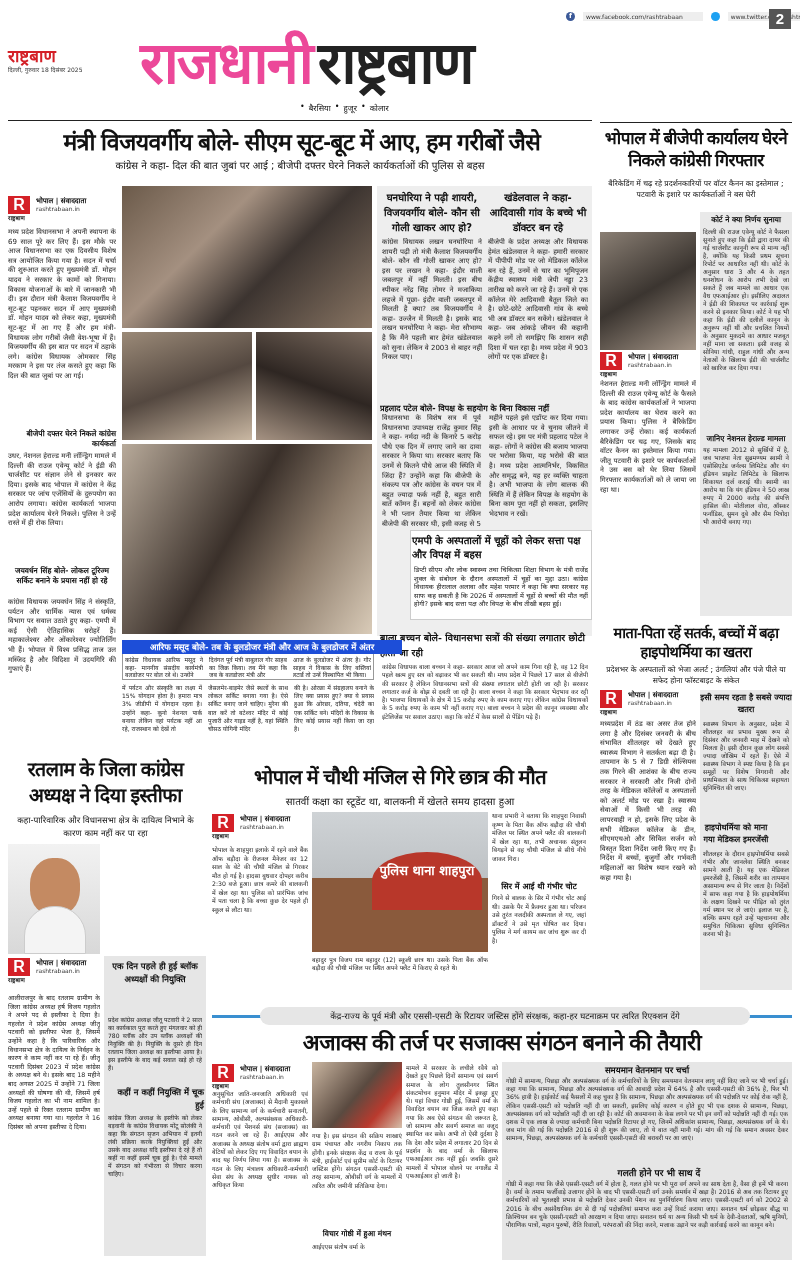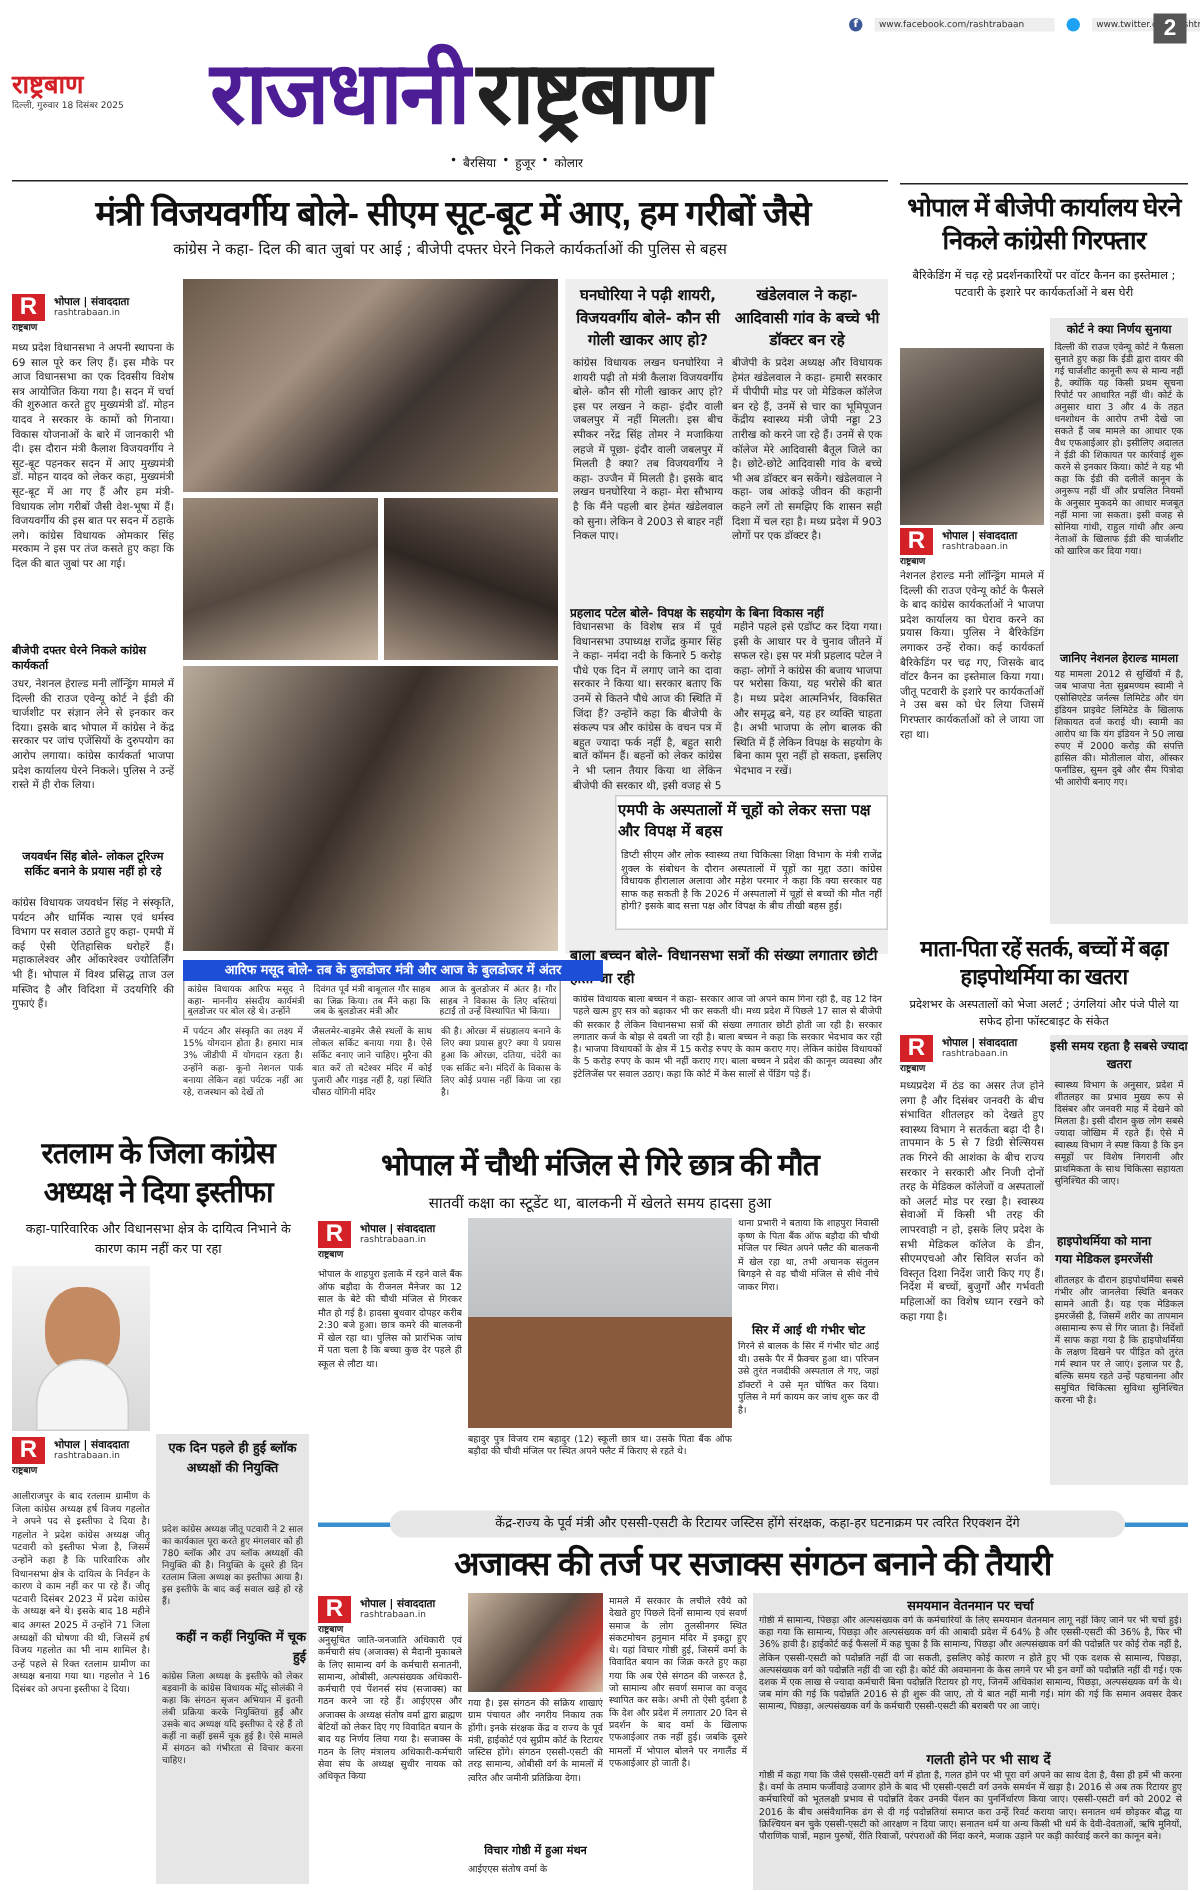--- a/index.html
+++ b/index.html
@@ -25,21 +25,21 @@
   <span style="background:#eee;padding:1px 20px 1px 3px">www.facebook.com/rashtrabaan</span>
   <span style="display:inline-block;width:9px;height:9px;border-radius:50%;background:#1da1f2"></span>
   <span style="background:#eee;padding:1px 20px 1px 3px">www.twitter.com/rashtrabaan</span>
 </div>
 <div class="abs" style="left:769px;top:9px;width:22px;height:20px;background:#555;color:#fff;font-weight:bold;font-size:15px;text-align:center;line-height:20px;font-family:'Liberation Sans',sans-serif">2</div>
 
 <div class="abs" style="left:8px;top:44px;color:#d42027;font-weight:bold;font-size:17px;font-family:'Liberation Sans',sans-serif">राष्ट्रबाण</div>
 <div class="abs" style="left:8px;top:66px;font-size:6px;color:#333">दिल्ली, गुरुवार 18 दिसंबर 2025</div>
 
 <div class="abs" style="left:140px;top:30px;display:flex;align-items:baseline;font-family:'Liberation Sans',sans-serif;font-weight:bold;font-size:58px;line-height:66px;letter-spacing:-2px">
-  <span style="color:#4c1d95">राजधानी</span>
+  <span style="color:#ec4899">राजधानी</span>
   <span style="color:#222;margin-left:6px">राष्ट्रबाण</span>
 </div>
 <div class="abs" style="left:300px;top:102px;font-size:8px;display:flex;gap:4px">
   <span>•</span>
     <span>बैरसिया</span>
   <span>•</span>
     <span>हुजूर</span>
   <span>•</span>
     <span>कोलार</span>
 </div>
@@ -53,21 +53,21 @@
   <div>
       <div class="rbox">R</div>
       <div class="rname">राष्ट्रबाण</div>
     </div>
   <div>
       <div class="byline"><span>भोपाल</span> | <span>संवाददाता</span></div>
       <div class="byweb">rashtrabaan.in</div>
     </div>
 </div>
 <div class="abs txt" style="left:8px;top:228px;width:108px;height:198px">मध्य प्रदेश विधानसभा ने अपनी स्थापना के 69 साल पूरे कर लिए हैं। इस मौके पर आज विधानसभा का एक दिवसीय विशेष सत्र आयोजित किया गया है। सदन में चर्चा की शुरुआत करते हुए मुख्यमंत्री डॉ. मोहन यादव ने सरकार के कामों को गिनाया। विकास योजनाओं के बारे में जानकारी भी दी। इस दौरान मंत्री कैलाश विजयवर्गीय ने सूट-बूट पहनकर सदन में आए मुख्यमंत्री डॉ. मोहन यादव को लेकर कहा, मुख्यमंत्री सूट-बूट में आ गए हैं और हम मंत्री-विधायक लोग गरीबों जैसी वेश-भूषा में हैं। विजयवर्गीय की इस बात पर सदन में ठहाके लगे। कांग्रेस विधायक ओमकार सिंह मरकाम ने इस पर तंज कसते हुए कहा कि दिल की बात जुबां पर आ गई।</div>
-<div class="abs" style="left:8px;top:428px;width:108px;font-size:7.5px;font-weight:bold;text-align:left">बीजेपी दफ्तर घेरने निकले कांग्रेस कार्यकर्ता</div>
+<div class="abs" style="left:8px;top:428px;width:108px;font-size:7.5px;font-weight:bold;text-align:right">बीजेपी दफ्तर घेरने निकले कांग्रेस कार्यकर्ता</div>
 <div class="abs txt" style="left:8px;top:452px;width:108px;height:110px">उधर, नेशनल हेराल्ड मनी लॉन्ड्रिंग मामले में दिल्ली की राउज एवेन्यू कोर्ट ने ईडी की चार्जशीट पर संज्ञान लेने से इनकार कर दिया। इसके बाद भोपाल में कांग्रेस ने केंद्र सरकार पर जांच एजेंसियों के दुरुपयोग का आरोप लगाया। कांग्रेस कार्यकर्ता भाजपा प्रदेश कार्यालय घेरने निकले। पुलिस ने उन्हें रास्ते में ही रोक लिया।</div>
 <div class="abs" style="left:8px;top:566px;width:108px;font-size:7.5px;font-weight:bold;text-align:center;line-height:10px">जयवर्धन सिंह बोले- लोकल टूरिज्म सर्किट बनाने के प्रयास नहीं हो रहे</div>
 <div class="abs txt" style="left:8px;top:598px;width:108px;height:150px">कांग्रेस विधायक जयवर्धन सिंह ने संस्कृति, पर्यटन और धार्मिक न्यास एवं धर्मस्व विभाग पर सवाल उठाते हुए कहा- एमपी में कई ऐसी ऐतिहासिक धरोहरें हैं। महाकालेश्वर और ओंकारेश्वर ज्योतिर्लिंग भी हैं। भोपाल में विश्व प्रसिद्ध ताज उल मस्जिद है और विदिशा में उदयगिरि की गुफाएं हैं।</div>
 
 <div class="abs photo" style="left:122px;top:186px;width:250px;height:142px"></div>
 <div class="abs photo" style="left:122px;top:332px;width:130px;height:108px;background:linear-gradient(160deg,#9b8a78,#544840 50%,#c9b7a2)"></div>
 <div class="abs photo" style="left:122px;top:444px;width:250px;height:190px;background:linear-gradient(120deg,#b8aa9a,#3a302a 45%,#8c7b6a 70%,#d9cbb8)"></div>
 <div class="abs photo" style="left:256px;top:332px;width:116px;height:108px;background:linear-gradient(200deg,#7a6a5e,#2e2622 50%,#a69383)"></div>
 
 <div class="abs graybox" style="left:377px;top:186px;width:215px;height:450px;background:#eeeeee"></div>
@@ -169,20 +169,21 @@
       <div class="rname">राष्ट्रबाण</div>
     </div>
   <div>
       <div class="byline"><span>भोपाल</span> | <span>संवाददाता</span></div>
       <div class="byweb">rashtrabaan.in</div>
     </div>
 </div>
 <div class="abs txt" style="left:212px;top:846px;width:96px;height:144px;font-size:6.2px;line-height:8.5px">भोपाल के शाहपुरा इलाके में रहने वाले बैंक ऑफ बड़ौदा के रीजनल मैनेजर का 12 साल के बेटे की चौथी मंजिल से गिरकर मौत हो गई है। हादसा बुधवार दोपहर करीब 2:30 बजे हुआ। छात्र कमरे की बालकनी में खेल रहा था। पुलिस को प्रारंभिक जांच में पता चला है कि बच्चा कुछ देर पहले ही स्कूल से लौटा था।</div>
 <div class="abs" style="left:312px;top:812px;width:176px;height:140px;background:linear-gradient(180deg,#cfd3d6,#a9adb0);overflow:hidden">
   <div style="position:absolute;left:0;top:66px;width:176px;height:74px;background:#8a5a3c"></div>
+  <div style="position:absolute;left:60px;top:40px;width:110px;height:58px;border-radius:50% 50% 0 0;background:#b8372a;color:#fff;font-weight:bold;font-size:13px;text-align:center;padding-top:10px;line-height:18px">पुलिस थाना शाहपुरा</div>
 </div>
 <div class="abs txt" style="left:312px;top:956px;width:176px;height:34px;font-size:6.2px;line-height:8.3px">बहादुर पुत्र विजय राम बहादुर (12) स्कूली छात्र था। उसके पिता बैंक ऑफ बड़ौदा की चौथी मंजिल पर स्थित अपने फ्लैट में किराए से रहते थे।</div>
 <div class="abs txt" style="left:492px;top:812px;width:94px;height:60px;font-size:6.2px;line-height:8.5px">थाना प्रभारी ने बताया कि शाहपुरा निवासी कृष्ण के पिता बैंक ऑफ बड़ौदा की चौथी मंजिल पर स्थित अपने फ्लैट की बालकनी में खेल रहा था, तभी अचानक संतुलन बिगड़ने से वह चौथी मंजिल से सीधे नीचे जाकर गिरा।</div>
 <div class="abs" style="left:492px;top:880px;width:94px;font-size:8px;font-weight:bold;text-align:center">सिर में आई थी गंभीर चोट</div>
 <div class="abs txt" style="left:492px;top:894px;width:94px;height:96px;font-size:6.2px;line-height:8.5px">गिरने से बालक के सिर में गंभीर चोट आई थी। उसके पैर में फ्रैक्चर हुआ था। परिजन उसे तुरंत नजदीकी अस्पताल ले गए, जहां डॉक्टरों ने उसे मृत घोषित कर दिया। पुलिस ने मर्ग कायम कर जांच शुरू कर दी है।</div>
 
 <div class="abs" style="left:212px;top:1015px;width:580px;height:3px;background:#3a8fd0"></div>
 <div class="abs" style="left:260px;top:1007px;width:490px;height:18px;background:#e6e6e6;border-radius:9px;font-size:8.5px;line-height:18px;text-align:center;white-space:nowrap;overflow:hidden">केंद्र-राज्य के पूर्व मंत्री और एससी-एसटी के रिटायर जस्टिस होंगे संरक्षक, कहा-हर घटनाक्रम पर त्वरित रिएक्शन देंगे</div>
 <div class="abs hl" style="left:212px;top:1028px;width:580px;font-size:22px;line-height:30px;text-align:center">अजाक्स की तर्ज पर सजाक्स संगठन बनाने की तैयारी</div>
 <div class="abs rlogo" style="left:212px;top:1064px;width:96px">

